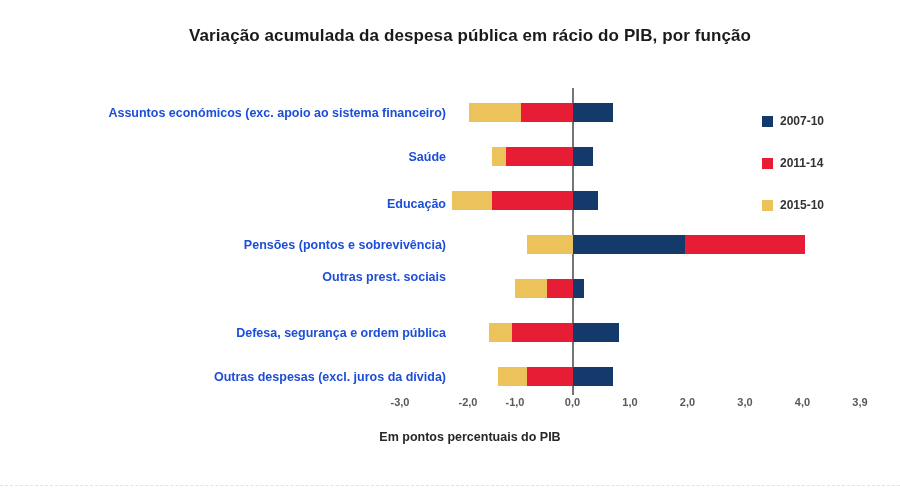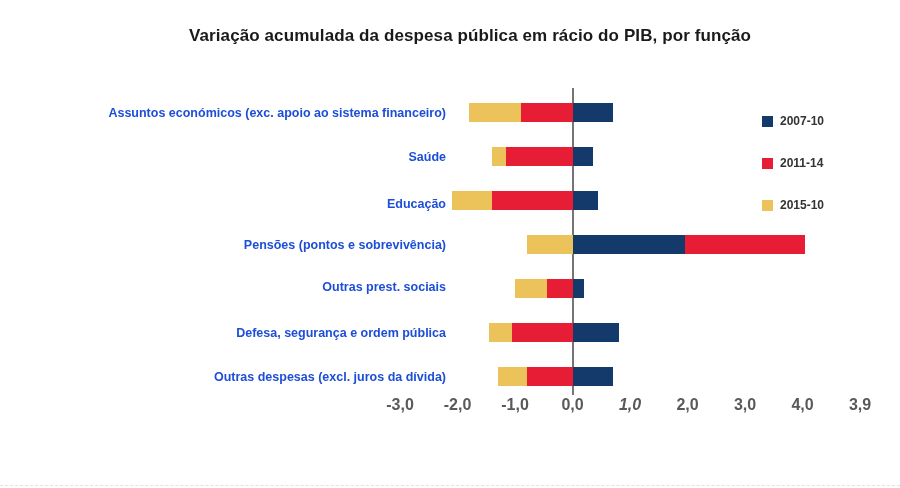--- a/index.html
+++ b/index.html
@@ -15,21 +15,21 @@
     position:absolute;right:454px;white-space:nowrap;
     font-size:12.5px;font-weight:bold;color:#1d4ed8;line-height:18px;
   }
   .seg{position:absolute;height:19px;}
   .zero-line{
     position:absolute;left:572px;top:88px;width:1.5px;height:307px;
     background:#757575;
   }
   .tick{
     position:absolute;top:396px;width:40px;text-align:center;
-    font-size:16px;font-weight:bold;color:#595959;
+    font-size:11px;font-weight:bold;color:#595959;
   }
   .x-label{
     position:absolute;top:430px;left:240px;width:460px;text-align:center;
     font-size:12.5px;font-weight:bold;color:#262626;
   }
   .legend{position:absolute;left:762px;top:92px;}
   .legend-entry{display:flex;align-items:center;height:26px;margin-top:16px;}
   .swatch{width:11px;height:11px;margin-right:7px;flex:0 0 auto;}
   .legend-label{font-size:12px;font-weight:bold;color:#333333;}
   .bottom-rule{
@@ -55,37 +55,37 @@
       <div class="seg" style="left: 506.375px; width: 66.125px; top: 147px; background: rgb(231, 29, 54);"></div>
       <div class="seg" style="left: 492px; width: 14.375px; top: 147px; background: rgb(236, 194, 90);"></div>
       <div class="cat-label" style="top: 195px;">Educação</div>
       <div class="seg" style="left: 572.5px; width: 25.875px; top: 191px; background: rgb(20, 58, 107);"></div>
       <div class="seg" style="left: 492px; width: 80.5px; top: 191px; background: rgb(231, 29, 54);"></div>
       <div class="seg" style="left: 451.75px; width: 40.25px; top: 191px; background: rgb(236, 194, 90);"></div>
       <div class="cat-label" style="top: 235.5px;">Pensões (pontos e sobrevivência)</div>
       <div class="seg" style="left: 572.5px; width: 112.125px; top: 235px; background: rgb(20, 58, 107);"></div>
       <div class="seg" style="left: 684.625px; width: 120.75px; top: 235px; background: rgb(231, 29, 54);"></div>
       <div class="seg" style="left: 526.5px; width: 46px; top: 235px; background: rgb(236, 194, 90);"></div>
-      <div class="cat-label" style="top: 278px;">Outras prest. sociais</div>
+      <div class="cat-label" style="top: 268px;">Outras prest. sociais</div>
       <div class="seg" style="left: 572.5px; width: 11.5px; top: 279px; background: rgb(20, 58, 107);"></div>
       <div class="seg" style="left: 546.625px; width: 25.875px; top: 279px; background: rgb(231, 29, 54);"></div>
       <div class="seg" style="left: 515px; width: 31.625px; top: 279px; background: rgb(236, 194, 90);"></div>
       <div class="cat-label" style="top: 323.5px;">Defesa, segurança e ordem pública</div>
       <div class="seg" style="left: 572.5px; width: 46px; top: 323px; background: rgb(20, 58, 107);"></div>
       <div class="seg" style="left: 512.125px; width: 60.375px; top: 323px; background: rgb(231, 29, 54);"></div>
       <div class="seg" style="left: 489.125px; width: 23px; top: 323px; background: rgb(236, 194, 90);"></div>
       <div class="cat-label" style="top: 367.5px;">Outras despesas (excl. juros da dívida)</div>
       <div class="seg" style="left: 572.5px; width: 40.25px; top: 367px; background: rgb(20, 58, 107);"></div>
       <div class="seg" style="left: 526.5px; width: 46px; top: 367px; background: rgb(231, 29, 54);"></div>
       <div class="seg" style="left: 497.75px; width: 28.75px; top: 367px; background: rgb(236, 194, 90);"></div>
       <div class="tick" style="left: 380px;">-3,0</div>
-      <div class="tick" style="left: 437.5px;">-2,0</div>
+      <div class="tick" style="left: 437.5px; text-align: right;">-2,0</div>
       <div class="tick" style="left: 495px;">-1,0</div>
       <div class="tick" style="left: 552.5px;">0,0</div>
-      <div class="tick" style="left: 610px; font-style: italic;">1,0</div>
+      <div class="tick" style="left: 610px;">1,0</div>
       <div class="tick" style="left: 667.5px;">2,0</div>
       <div class="tick" style="left: 725px;">3,0</div>
       <div class="tick" style="left: 782.5px;">4,0</div>
       <div class="tick" style="left: 840px;">3,9</div>
     </div>
 
   <div class="legend" id="legend">
       <div class="legend-entry">
         <span class="swatch" style="background: rgb(20, 58, 107);"></span>
         <span class="legend-label">2007-10</span>
@@ -93,15 +93,16 @@
       <div class="legend-entry">
         <span class="swatch" style="background: rgb(231, 29, 54);"></span>
         <span class="legend-label">2011-14</span>
       </div>
       <div class="legend-entry">
         <span class="swatch" style="background: rgb(236, 194, 90);"></span>
         <span class="legend-label">2015-10</span>
       </div>
     </div>
 
+  <div class="x-label">Em pontos percentuais do PIB</div>
 
   <div class="bottom-rule"></div>
 </div>
 
 </body></html>

